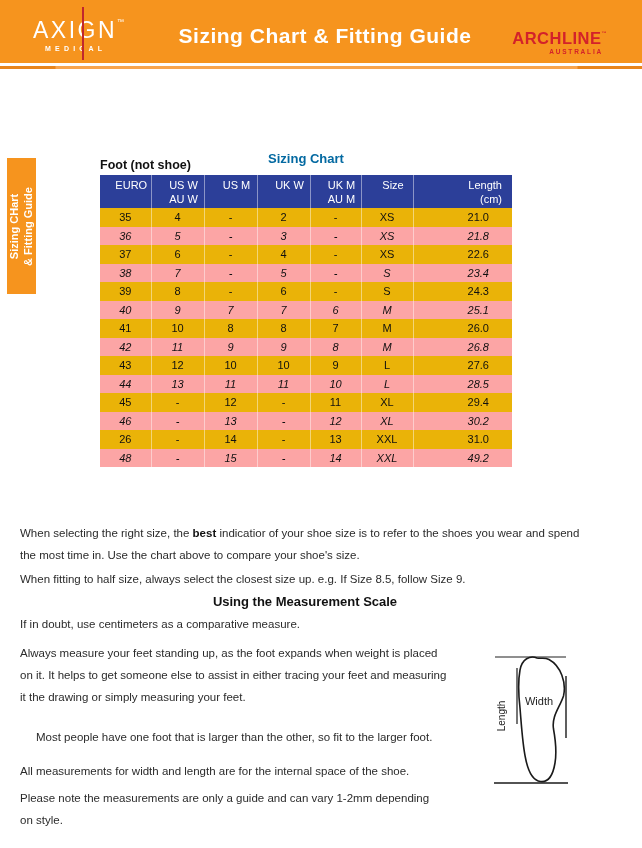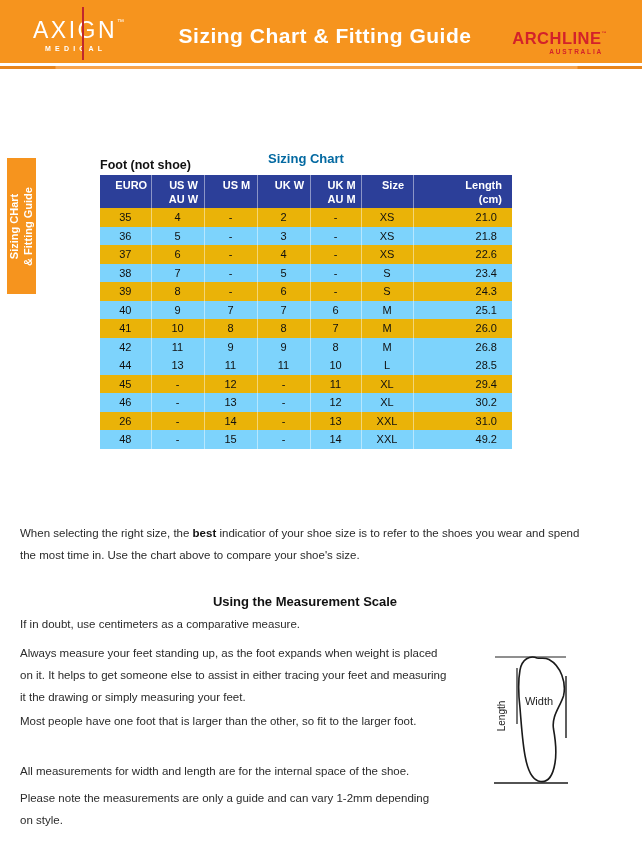--- a/index.html
+++ b/index.html
@@ -32,28 +32,28 @@
     font-size:11px;line-height:13.5px;white-space:pre-line;}
 
   
   .chart-title{position:absolute;left:100px;top:151px;width:412px;text-align:center;
     font-size:13px;font-weight:bold;color:#0369a1;}
   .chart-note{position:absolute;left:100px;top:158px;width:412px;text-align:left;
     font-size:12.5px;font-weight:bold;color:#111;}
 
   .sizing-table{position:absolute;left:100px;top:175px;width:412px;
     border-collapse:collapse;table-layout:fixed;}
-  .sizing-table th{background:#2C3F99;color:#ffffff;font-size:11px;font-weight:bold;
+  .sizing-table th{background:#2C3F99;color:#ffffff;font-size:11px;font-weight:normal;
     vertical-align:top;padding:3px 0 2px 12px;line-height:14px;text-align:center;white-space:pre-line;}
   .sizing-table td{font-size:11px;color:#101010;text-align:center;height:18.5px;padding:0;line-height:18.5px;}
   .sizing-table th:not(:first-child),.sizing-table td:not(:first-child){border-left:1px solid rgba(255,255,255,0.45);}
   .sizing-table th.col-last{text-align:right;padding-right:10px;}
-  .sizing-table td.col-last{text-align:right;padding-right:15px;}
+  .sizing-table td.col-last{text-align:right;padding-right:23px;}
   .row-main{background:#eab308;}
-  .row-alt{background:#7dd3fc;}
+  .row-alt{background:#fca5a5;font-style:italic;}
 
   
   .h-center{position:absolute;left:0;width:610px;text-align:center;
     font-size:13px;font-weight:bold;color:#111;}
   .para{position:absolute;left:20px;width:590px;font-size:11.5px;line-height:22px;
     color:#2b2b2b;white-space:pre-line;}
   .para b{color:#111;}
   .para-narrow{width:472px;}
 
   
@@ -177,20 +177,29 @@
         </tr>
         <tr class="row-alt">
           <td>42</td>
           <td>11</td>
           <td>9</td>
           <td>9</td>
           <td>8</td>
           <td>M</td>
           <td class="col-last">26.8</td>
         </tr>
+        <tr class="row-main">
+          <td>43</td>
+          <td>12</td>
+          <td>10</td>
+          <td>10</td>
+          <td>9</td>
+          <td>L</td>
+          <td class="col-last">27.6</td>
+        </tr>
         <tr class="row-alt">
           <td>44</td>
           <td>13</td>
           <td>11</td>
           <td>11</td>
           <td>10</td>
           <td>L</td>
           <td class="col-last">28.5</td>
         </tr>
         <tr class="row-main">
@@ -229,30 +238,31 @@
           <td>XXL</td>
           <td class="col-last">49.2</td>
         </tr>
       </tbody>
   </table>
 
 
   <p class="para" style="top:522px;margin:0"><span>When selecting the right size, the </span><b>best</b><span> indicatior of your shoe size is to refer to the shoes you wear and spend
 the most time in. Use the chart above to compare your shoe's size.</span></p>
 
+  <p class="para" style="top:568px;margin:0">When fitting to half size, always select the closest size up. e.g. If Size 8.5, follow Size 9.</p>
 
   <div class="h-center" style="top:594px">Using the Measurement Scale</div>
 
   <p class="para para-narrow" style="top:642px;margin:0">Always measure your feet standing up, as the foot expands when weight is placed
 on it. It helps to get someone else to assist in either tracing your feet and measuring
 it the drawing or simply measuring your feet.</p>
 
   <p class="para" style="top:613px;margin:0">If in doubt, use centimeters as a comparative measure.</p>
 
-  <p class="para" style="top:710px;margin:0">Most people have one foot that is larger than the other, so fit to the larger foot.</p>
+  <p class="para" style="top:710px;margin:16px">Most people have one foot that is larger than the other, so fit to the larger foot.</p>
 
   <p class="para" style="top:760px;margin:0">All measurements for width and length are for the internal space of the shoe.</p>
 
   <p class="para" style="top:787px;margin:0">Please note the measurements are only a guide and can vary 1-2mm depending
 on style.</p>
 
   <svg class="foot-diagram" viewBox="0 0 82 142" xmlns="http://www.w3.org/2000/svg">
     <line x1="3" y1="7" x2="74" y2="7" stroke="#8F8F8F" stroke-width="2.2"></line>
     <line x1="2" y1="133" x2="76" y2="133" stroke="#1a1a1a" stroke-width="1.6"></line>
     <line x1="25" y1="18" x2="25" y2="74" stroke="#1a1a1a" stroke-width="1.2"></line>

